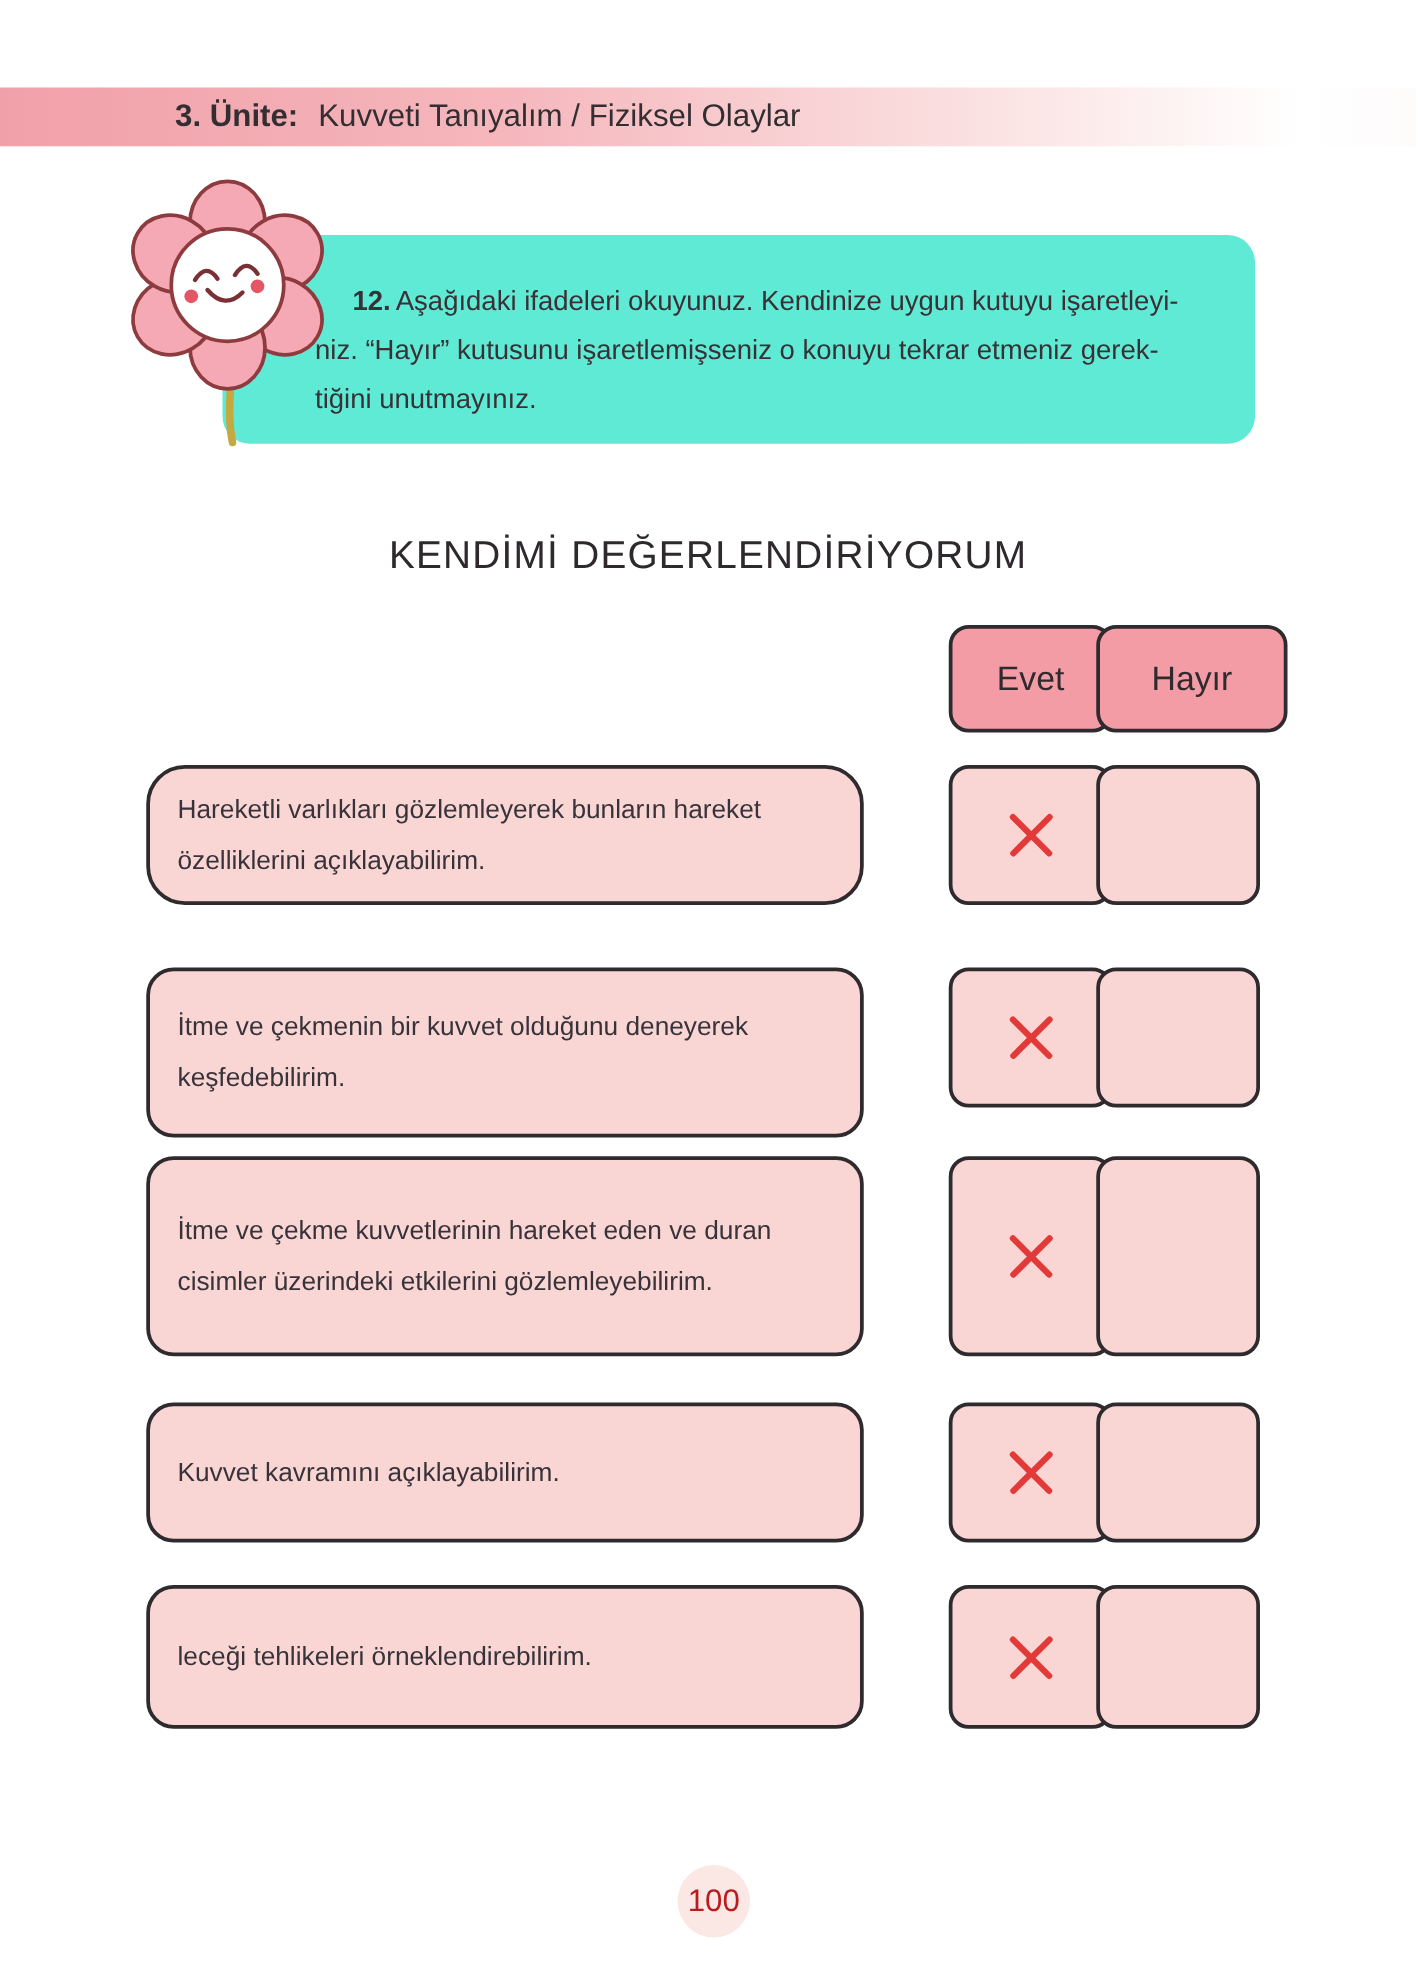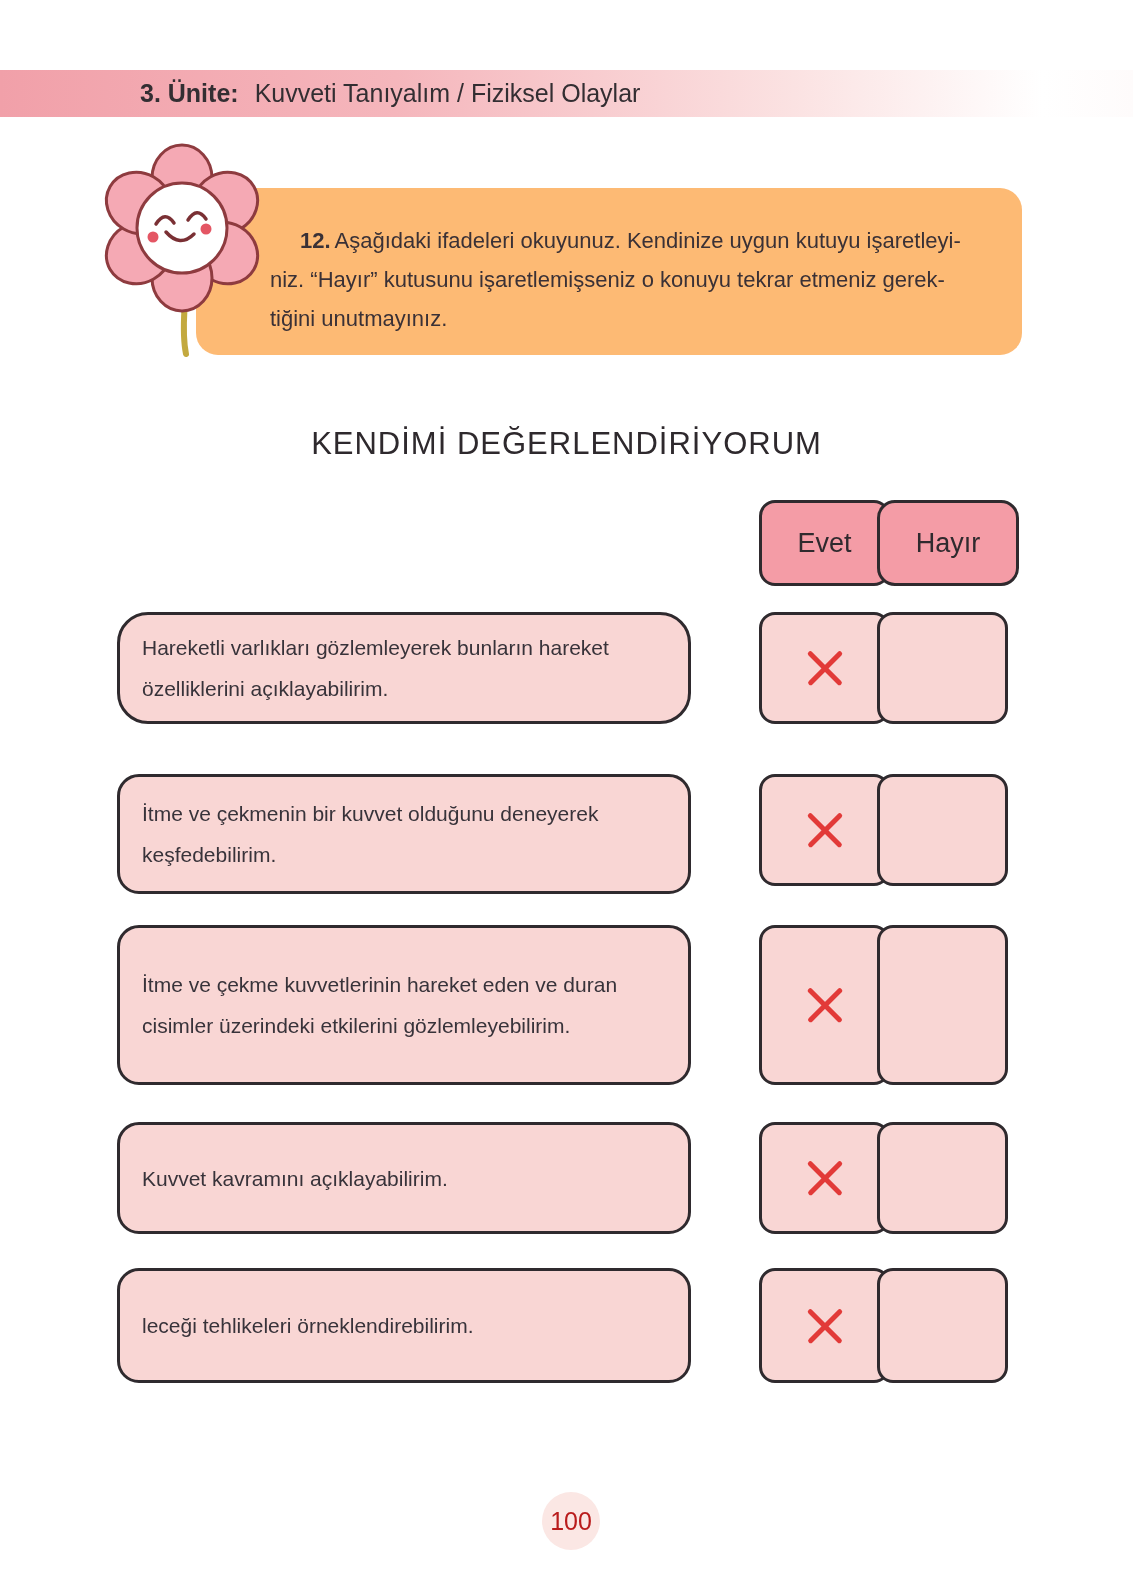--- a/index.html
+++ b/index.html
@@ -32,23 +32,23 @@
   
   .flower {
     position: absolute;
     left: 96px; top: 140px;
     z-index: 3;
   }
 
   
   .intro-box {
     position: absolute;
-    left: 196px; top: 188px;
+    left: 178px; top: 188px;
     width: 826px; height: 167px;
-    background: #fdba74;
+    background: #5eead4;
     border-radius: 22px;
     z-index: 1;
   }
   .intro-text {
     padding: 33px 28px 0 74px;
     font-size: 22px;
     line-height: 39px;
     color: #3A3136;
   }
   .intro-line1 { text-indent: 30px; }
@@ -186,36 +186,36 @@
         <span class="intro-num">12.</span><span>Aşağıdaki ifadeleri okuyunuz. Kendinize uygun kutuyu işaretleyi-</span>
       </div>
       <div>niz. “Hayır” kutusunu işaretlemişseniz o konuyu tekrar etmeniz gerek-</div>
       <div>tiğini unutmayınız.</div>
     </div>
   </div>
 
   <div class="eval-title">KENDİMİ DEĞERLENDİRİYORUM</div>
 
   <div class="card header-card evet-col" style="width:131px;">Evet</div>
-  <div class="card header-card hayir-col" style="width:142px;border-radius:18px;">Hayır</div>
+  <div class="card header-card hayir-col" style="width:153px;">Hayır</div>
 
   <div class="card stmt-card" style="top:612px;height:112px;border-radius:31px;">
     <div class="stmt-line">Hareketli varlıkları gözlemleyerek bunların hareket</div>
     <div class="stmt-line">özelliklerini açıklayabilirim.</div>
   </div>
   <div class="card check-card evet-col" style="top:612px;height:112px;">
     <div class="xmark">
         <i></i>
       </div>
   </div>
   <div class="card check-card hayir-col" style="top:612px;height:112px;">
     
   </div>
 
-  <div class="card stmt-card" style="top:774px;height:120px;">
+  <div class="card stmt-card" style="top:774px;height:136px;">
     <div class="stmt-line">İtme ve çekmenin bir kuvvet olduğunu deneyerek</div>
     <div class="stmt-line">keşfedebilirim.</div>
   </div>
   <div class="card check-card evet-col" style="top:774px;height:112px;">
     <div class="xmark">
         <i></i>
       </div>
   </div>
   <div class="card check-card hayir-col" style="top:774px;height:112px;">
     

